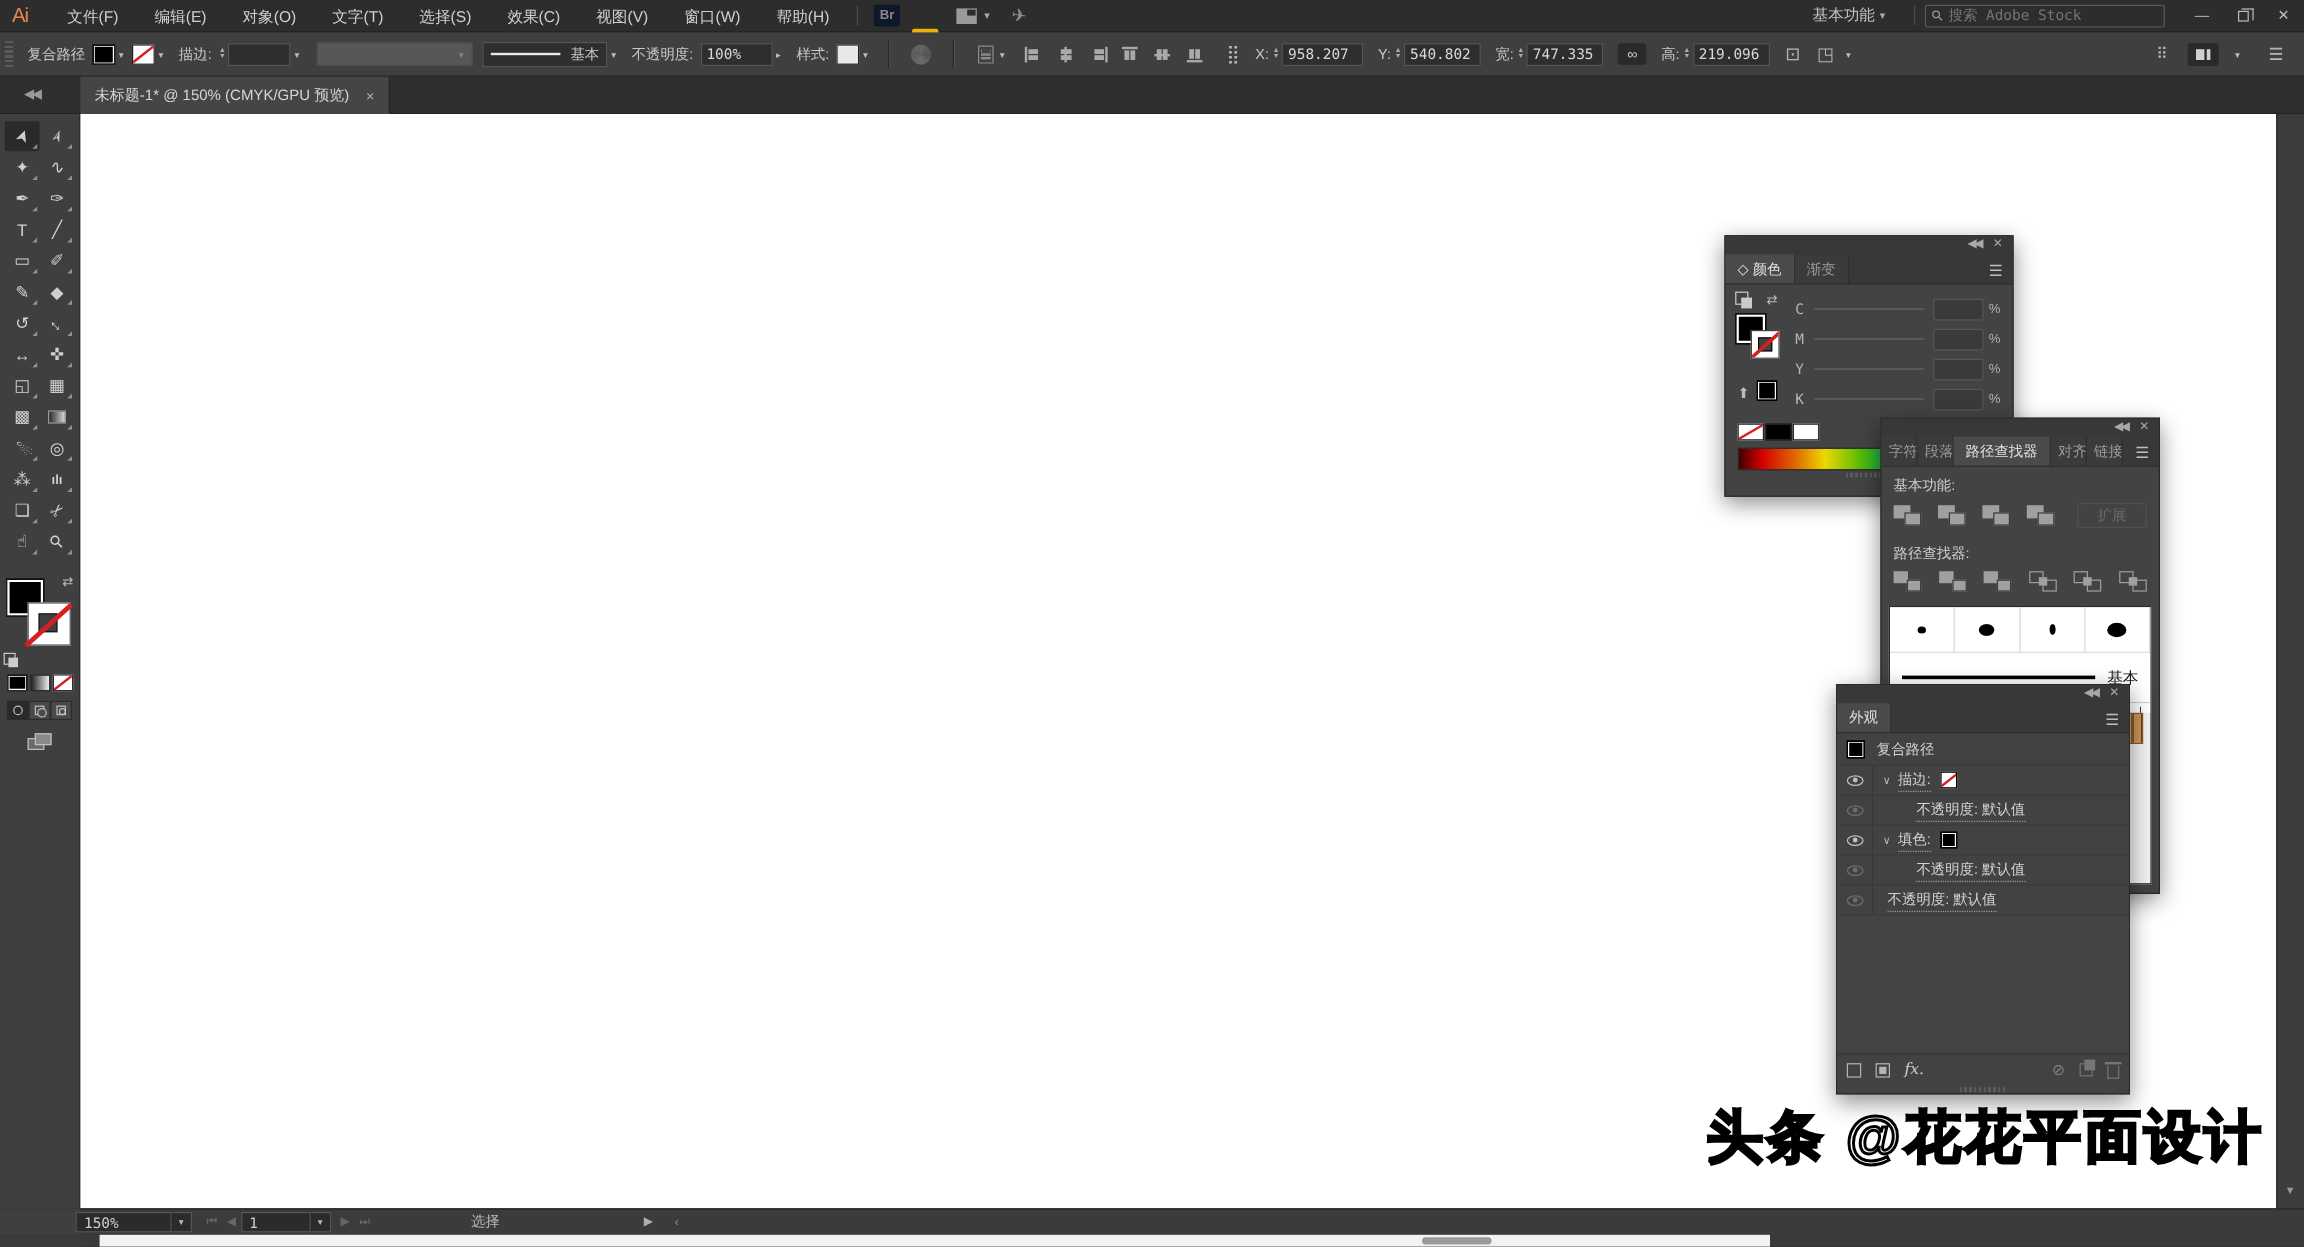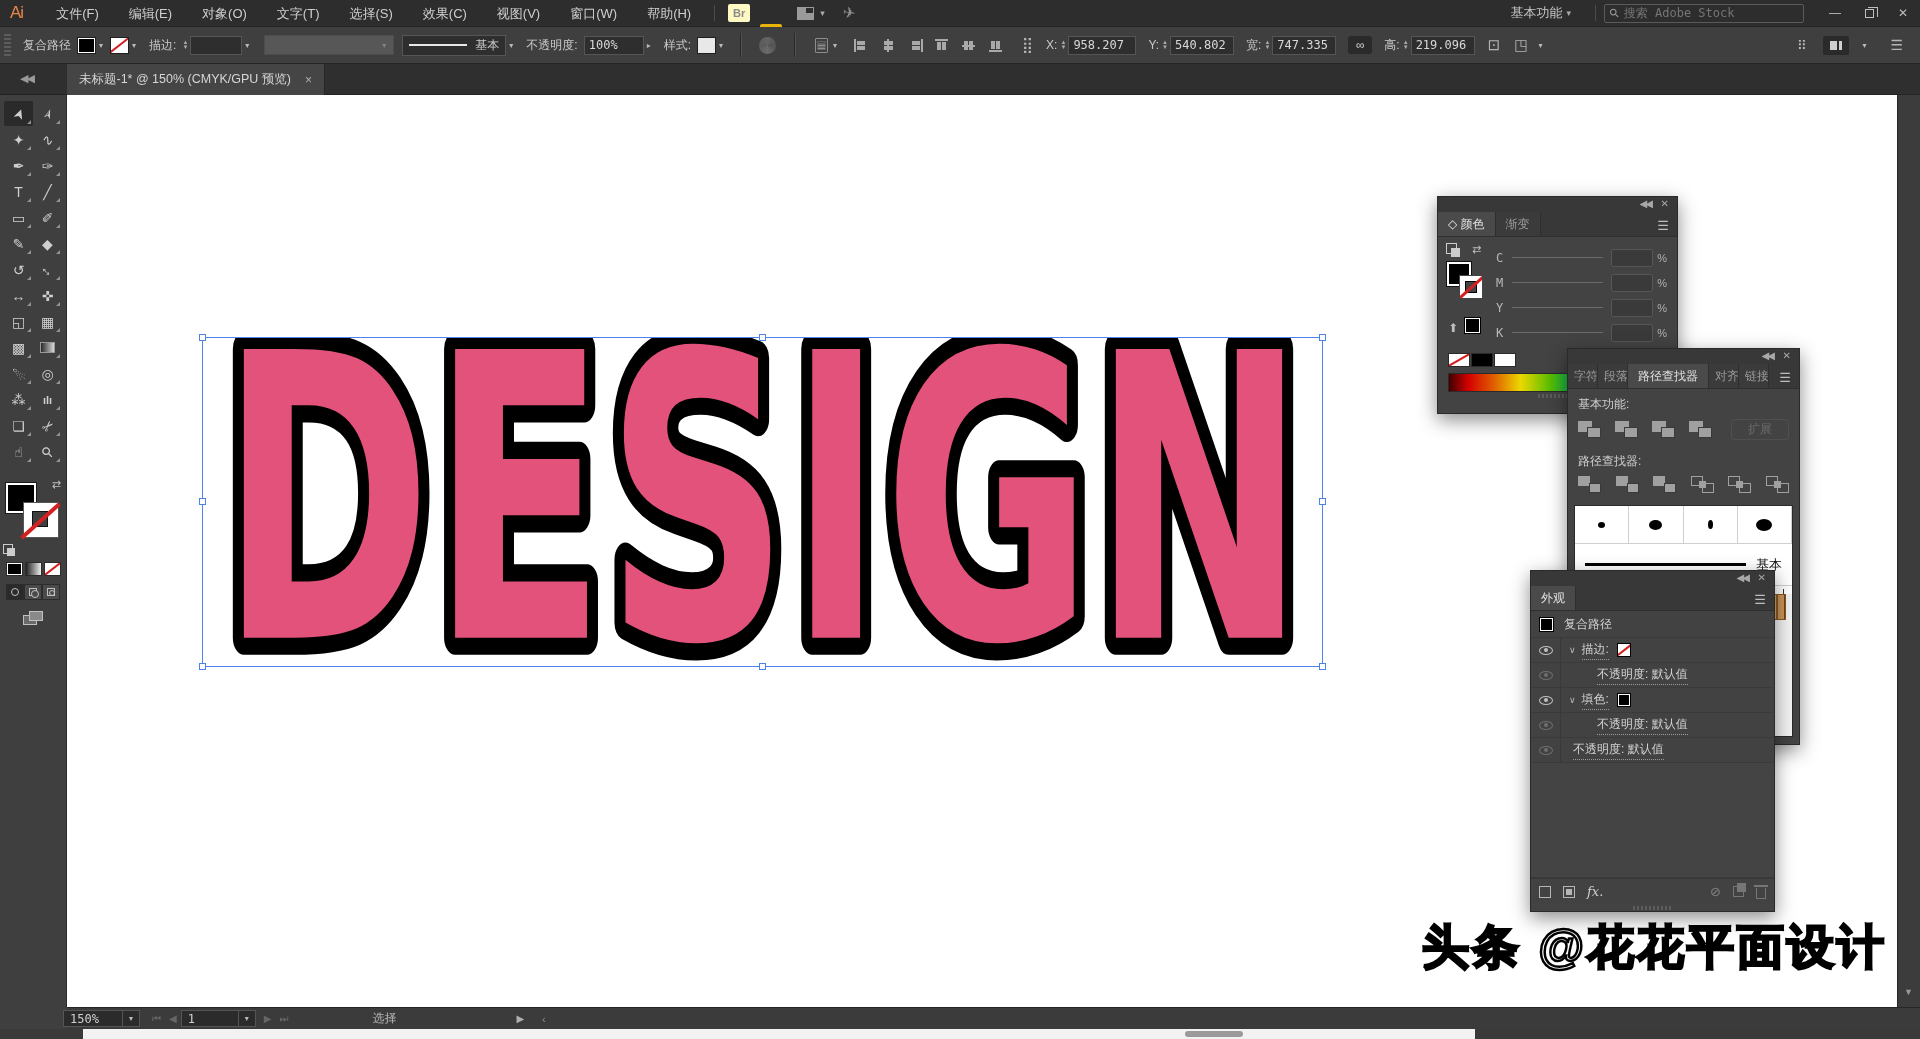--- a/index.html
+++ b/index.html
@@ -9,21 +9,21 @@
 
   
   .menubar { position:absolute; left:0; top:0; width:1920px; height:27px; background:#2d2d2d;
     display:flex; align-items:center; border-bottom:1px solid #242424; }
   .ai-logo { color:#e8864a; font-weight:normal; font-size:17px; margin:0 18px 0 10px; letter-spacing:-1px; }
   .menus { display:flex; align-items:center; height:100%; }
   .menu-item { padding:0 15px; color:#cfcfcf; line-height:27px; cursor:default; }
   .mb-sep { width:1px; height:16px; background:#4a4a4a; margin:0 8px; }
   .chip { min-width:22px; height:18px; border-radius:2px; display:flex; align-items:center; justify-content:center;
     font-size:11px; font-weight:bold; margin:0 5px; }
-  .chip.br { color:#8a8a8a; background:#fef9c3; }
+  .chip.br { color:#8a8a8a; background:#0f172a; }
   .chip.st { color:#2d2d2d; background:#eab308;margin-top:40px; }
   .panes-icon { width:17px; height:13px; background:#9a9a9a; position:relative; margin:0 2px 0 10px; }
   .panes-icon::after { content:""; position:absolute; right:1px; top:1px; width:7px; height:5px; background:#2d2d2d; }
   .caret { font-size:9px; color:#aaa; margin:0 4px; }
   .rocket { color:#8f8f8f; font-size:15px; margin-left:14px; transform:rotate(8deg); }
   .mb-right { margin-left:auto; display:flex; align-items:center; }
   .workspace-btn { display:flex; align-items:center; color:#c4c4c4; margin-right:12px; }
   .searchbox { width:200px; height:19px; border:1px solid #5a5a5a; border-radius:2px; display:flex; align-items:center;
     padding:0 5px; margin-right:14px; }
   .searchbox .mag { color:#9a9a9a; font-size:12px; display:inline-block; transform:rotate(-45deg); margin-right:5px; }
@@ -511,35 +511,20 @@
           <i></i>
         </span>
     </div>
     <div class="screenmode">
         <i></i>
         <i></i>
       </div>
   </div>
 
   <div class="canvas">
-    <div class="selbox">
-      <svg class="artsvg" width="1121" height="330" viewBox="0 0 1121 330">
-        <g transform="scale(1,1.32)">
-          <text x="560" y="227" text-anchor="middle" font-family="DejaVu Sans, Liberation Sans, sans-serif" font-weight="bold" font-size="300" textLength="1085" lengthAdjust="spacingAndGlyphs" paint-order="stroke" stroke-linejoin="round" stroke-width="26" fill="#e2527b" stroke="#000000">DESIGN</text>
-        </g>
-      </svg>
-      <span class="handle h-nw"></span>
-      <span class="handle h-n"></span>
-      <span class="handle h-ne"></span>
-      <span class="handle h-w"></span>
-      <span class="handle h-e"></span>
-      <span class="handle h-sw"></span>
-      <span class="handle h-s"></span>
-      <span class="handle h-se"></span>
-    </div>
     <div class="watermark">头条 @花花平面设计</div>
   </div>
 
   <div class="vscroll">
     <span class="arr">▼</span>
   </div>
 
   <div class="panel" id="colorPanel">
     <div class="phead">
       <span class="pc" style="right:26px">◀◀</span>
@@ -741,21 +726,21 @@
         <span class="trash"></span>
       </span>
     </div>
     <div class="pgrip">
         <i></i>
       </div>
   </div>
 
   <div class="toolbar-bottom"></div>
   <div class="statusbar">
-    <span class="sb-box" style="width:60px;margin-left:-4px">150%</span>
+    <span class="sb-box" style="width:80px;margin-left:-4px">150%</span>
     <span class="sb-dd">▾</span>
     <span class="sb-nav dim" style="margin-left:12px">⏮</span>
     <span class="sb-nav dim">◀</span>
     <span class="sb-box" style="width:58px">1</span>
     <span class="sb-dd">▾</span>
     <span class="sb-nav dim" style="margin-left:8px">▶</span>
     <span class="sb-nav dim">⏭</span>
     <span class="sb-status">选择</span>
     <span class="sb-arr">▶</span>
     <span class="sb-arr2">‹</span>

